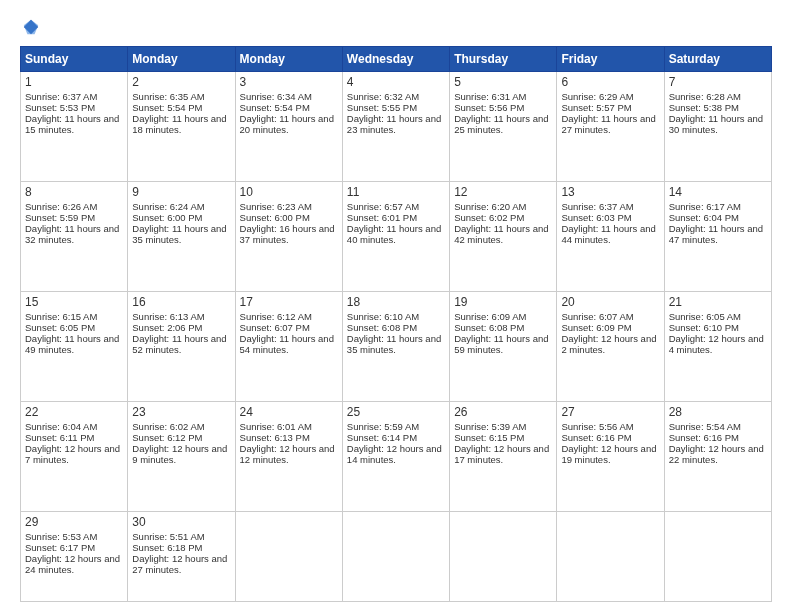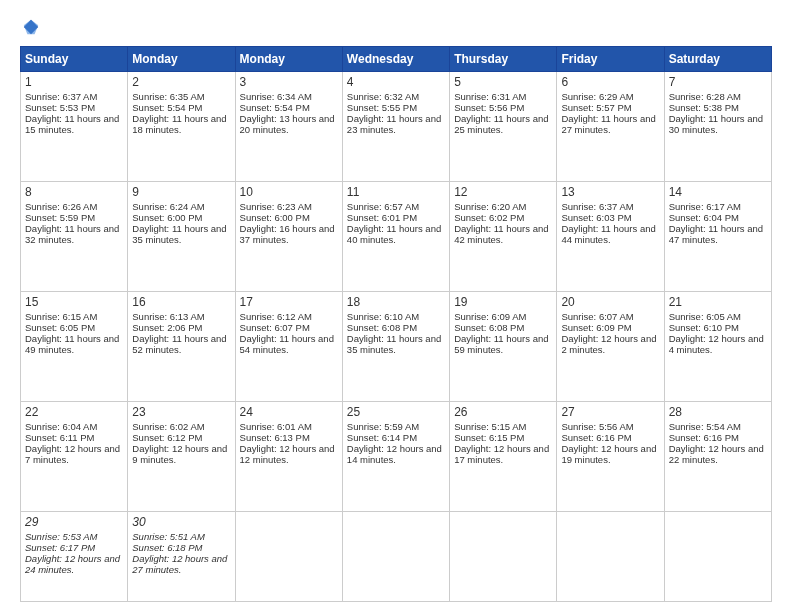--- a/index.html
+++ b/index.html
@@ -78,21 +78,20 @@
       border: 1px solid #ccc;
       vertical-align: top;
       padding: 3px 4px;
       font-size: 9.5px;
       color: #333;
       background: #fff;
       height: 88px;
     }
     .calendar-table tr:last-child td {
       height: 70px;
-      font-style: italic;
     }
     .day-number {
       font-size: 12px;
       font-weight: normal;
       display: block;
       margin-bottom: 2px;
     }
     .empty-cell {
       background: #f0f0f0;
     }
@@ -131,21 +130,21 @@
           <th>Wednesday</th>
           <th>Thursday</th>
           <th>Friday</th>
           <th>Saturday</th>
         </tr>
     </thead>
     <tbody id="calendar-body">
     <tr class="week-row">
           <td><span class="day-number">1</span><span>Sunrise: 6:37 AM</span><br><span>Sunset: 5:53 PM</span><br><span>Daylight: 11 hours and 15 minutes.</span></td>
           <td><span class="day-number">2</span><span>Sunrise: 6:35 AM</span><br><span>Sunset: 5:54 PM</span><br><span>Daylight: 11 hours and 18 minutes.</span></td>
-          <td><span class="day-number">3</span><span>Sunrise: 6:34 AM</span><br><span>Sunset: 5:54 PM</span><br><span>Daylight: 13 hours and 20 minutes.</span></td>
+          <td><span class="day-number">3</span><span>Sunrise: 6:34 AM</span><br><span>Sunset: 5:54 PM</span><br><span>Daylight: 11 hours and 20 minutes.</span></td>
           <td><span class="day-number">4</span><span>Sunrise: 6:32 AM</span><br><span>Sunset: 5:55 PM</span><br><span>Daylight: 11 hours and 23 minutes.</span></td>
           <td><span class="day-number">5</span><span>Sunrise: 6:31 AM</span><br><span>Sunset: 5:56 PM</span><br><span>Daylight: 11 hours and 25 minutes.</span></td>
           <td><span class="day-number">6</span><span>Sunrise: 6:29 AM</span><br><span>Sunset: 5:57 PM</span><br><span>Daylight: 11 hours and 27 minutes.</span></td>
           <td><span class="day-number">7</span><span>Sunrise: 6:28 AM</span><br><span>Sunset: 5:38 PM</span><br><span>Daylight: 11 hours and 30 minutes.</span></td>
         </tr>
         <tr class="week-row">
           <td><span class="day-number">8</span><span>Sunrise: 6:26 AM</span><br><span>Sunset: 5:59 PM</span><br><span>Daylight: 11 hours and 32 minutes.</span></td>
           <td><span class="day-number">9</span><span>Sunrise: 6:24 AM</span><br><span>Sunset: 6:00 PM</span><br><span>Daylight: 11 hours and 35 minutes.</span></td>
           <td><span class="day-number">10</span><span>Sunrise: 6:23 AM</span><br><span>Sunset: 6:00 PM</span><br><span>Daylight: 16 hours and 37 minutes.</span></td>
           <td><span class="day-number">11</span><span>Sunrise: 6:57 AM</span><br><span>Sunset: 6:01 PM</span><br><span>Daylight: 11 hours and 40 minutes.</span></td>
@@ -160,21 +159,21 @@
           <td><span class="day-number">18</span><span>Sunrise: 6:10 AM</span><br><span>Sunset: 6:08 PM</span><br><span>Daylight: 11 hours and 35 minutes.</span></td>
           <td><span class="day-number">19</span><span>Sunrise: 6:09 AM</span><br><span>Sunset: 6:08 PM</span><br><span>Daylight: 11 hours and 59 minutes.</span></td>
           <td><span class="day-number">20</span><span>Sunrise: 6:07 AM</span><br><span>Sunset: 6:09 PM</span><br><span>Daylight: 12 hours and 2 minutes.</span></td>
           <td><span class="day-number">21</span><span>Sunrise: 6:05 AM</span><br><span>Sunset: 6:10 PM</span><br><span>Daylight: 12 hours and 4 minutes.</span></td>
         </tr>
         <tr class="week-row">
           <td><span class="day-number">22</span><span>Sunrise: 6:04 AM</span><br><span>Sunset: 6:11 PM</span><br><span>Daylight: 12 hours and 7 minutes.</span></td>
           <td><span class="day-number">23</span><span>Sunrise: 6:02 AM</span><br><span>Sunset: 6:12 PM</span><br><span>Daylight: 12 hours and 9 minutes.</span></td>
           <td><span class="day-number">24</span><span>Sunrise: 6:01 AM</span><br><span>Sunset: 6:13 PM</span><br><span>Daylight: 12 hours and 12 minutes.</span></td>
           <td><span class="day-number">25</span><span>Sunrise: 5:59 AM</span><br><span>Sunset: 6:14 PM</span><br><span>Daylight: 12 hours and 14 minutes.</span></td>
-          <td><span class="day-number">26</span><span>Sunrise: 5:15 AM</span><br><span>Sunset: 6:15 PM</span><br><span>Daylight: 12 hours and 17 minutes.</span></td>
+          <td><span class="day-number">26</span><span>Sunrise: 5:39 AM</span><br><span>Sunset: 6:15 PM</span><br><span>Daylight: 12 hours and 17 minutes.</span></td>
           <td><span class="day-number">27</span><span>Sunrise: 5:56 AM</span><br><span>Sunset: 6:16 PM</span><br><span>Daylight: 12 hours and 19 minutes.</span></td>
           <td><span class="day-number">28</span><span>Sunrise: 5:54 AM</span><br><span>Sunset: 6:16 PM</span><br><span>Daylight: 12 hours and 22 minutes.</span></td>
         </tr>
         <tr class="week-row">
           <td><span class="day-number">29</span><span>Sunrise: 5:53 AM</span><br><span>Sunset: 6:17 PM</span><br><span>Daylight: 12 hours and 24 minutes.</span></td>
           <td><span class="day-number">30</span><span>Sunrise: 5:51 AM</span><br><span>Sunset: 6:18 PM</span><br><span>Daylight: 12 hours and 27 minutes.</span></td>
           <td class="empty-cell"></td>
           <td class="empty-cell"></td>
           <td class="empty-cell"></td>
           <td class="empty-cell"></td>

